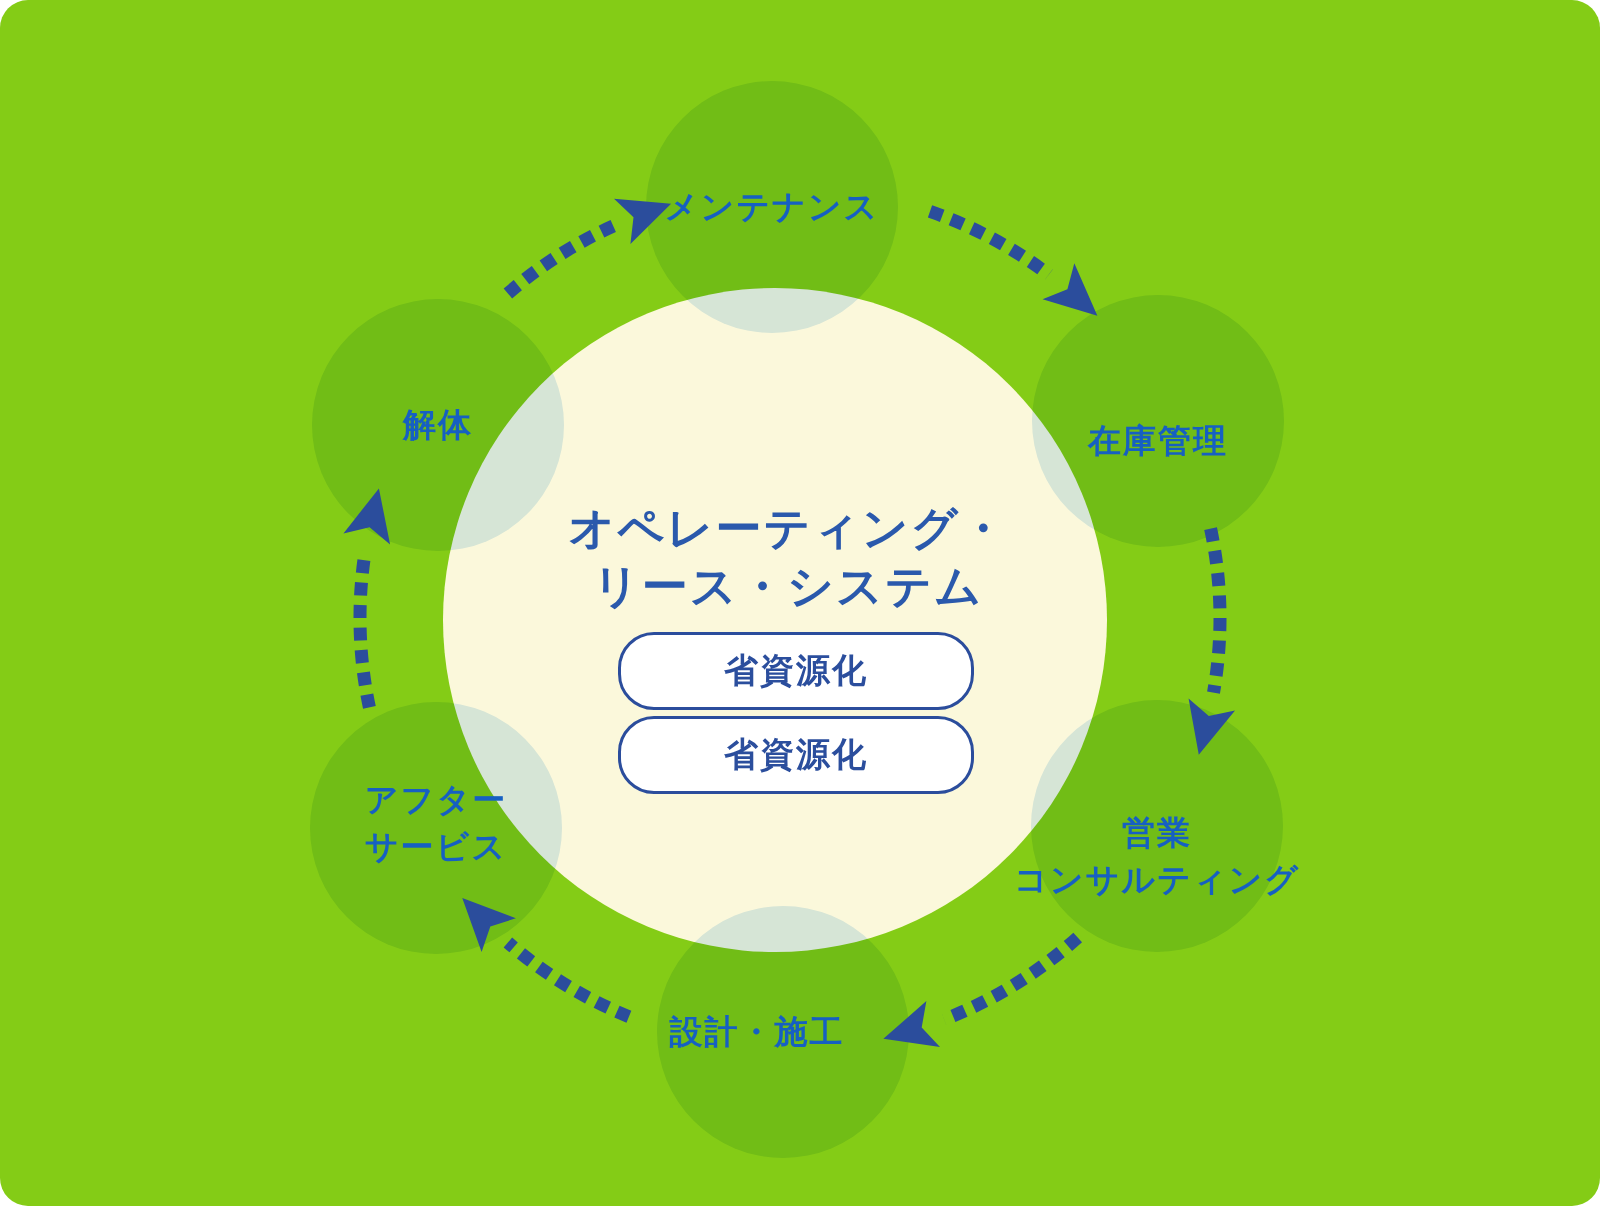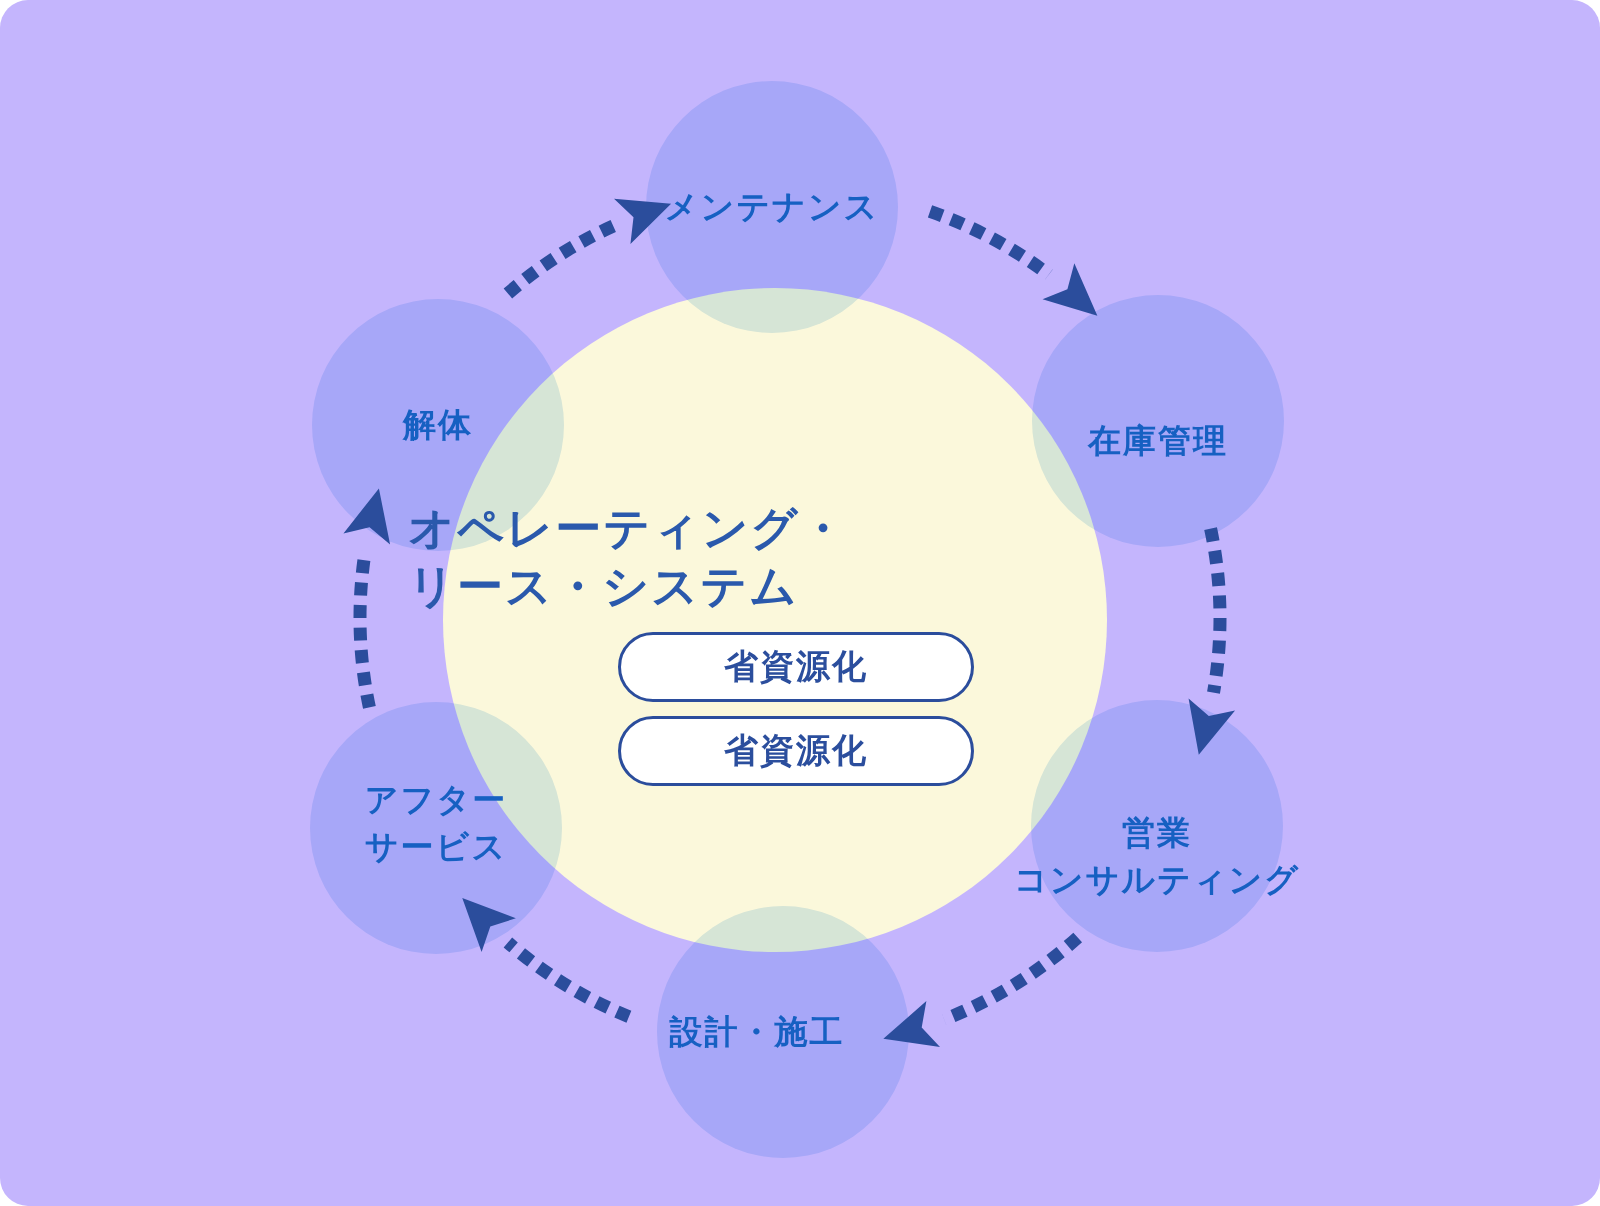--- a/index.html
+++ b/index.html
@@ -2,21 +2,21 @@
 <html><head>
 <meta charset="utf-8">
 <style>
   html, body { margin: 0; padding: 0; background: #ffffff; }
   body { font-family: "DejaVu Sans", "Liberation Sans", sans-serif; }
 
   .canvas {
     position: relative;
     width: 1600px;
     height: 1206px;
-    background: #c4b5fd;
+    background: #84cc16;
     border-radius: 28px;
     overflow: hidden;
     isolation: isolate;
   }
 
   
   .center-circle {
     position: absolute;
     left: 443px; top: 288px;
     width: 664px; height: 664px;
@@ -70,33 +70,33 @@
   .nl-after-service        { left: 436px;  top: 824px; }
   .nl-demolition           { left: 438px;  top: 425px; }
   .node-label span { display: block; }
 
   
   .center-title {
     position: absolute;
     left: 788px; top: 557px;
     transform: translate(-50%, -50%);
     width: 760px;
-    text-align: left;
+    text-align: center;
     font-size: 46px;
     font-weight: bold;
     letter-spacing: 2px;
     line-height: 1.25;
     color: #2A59AC;
   }
   .center-title span { display: block; }
 
   .badge {
     position: absolute;
     left: 618px;
-    width: 356px; height: 70px;
+    width: 356px; height: 78px;
     box-sizing: border-box;
     background: #ffffff;
     border: 3px solid #2B4D9C;
     border-radius: 36px;
     display: flex;
     align-items: center;
     justify-content: center;
     font-size: 34px;
     font-weight: bold;
     letter-spacing: 2px;

